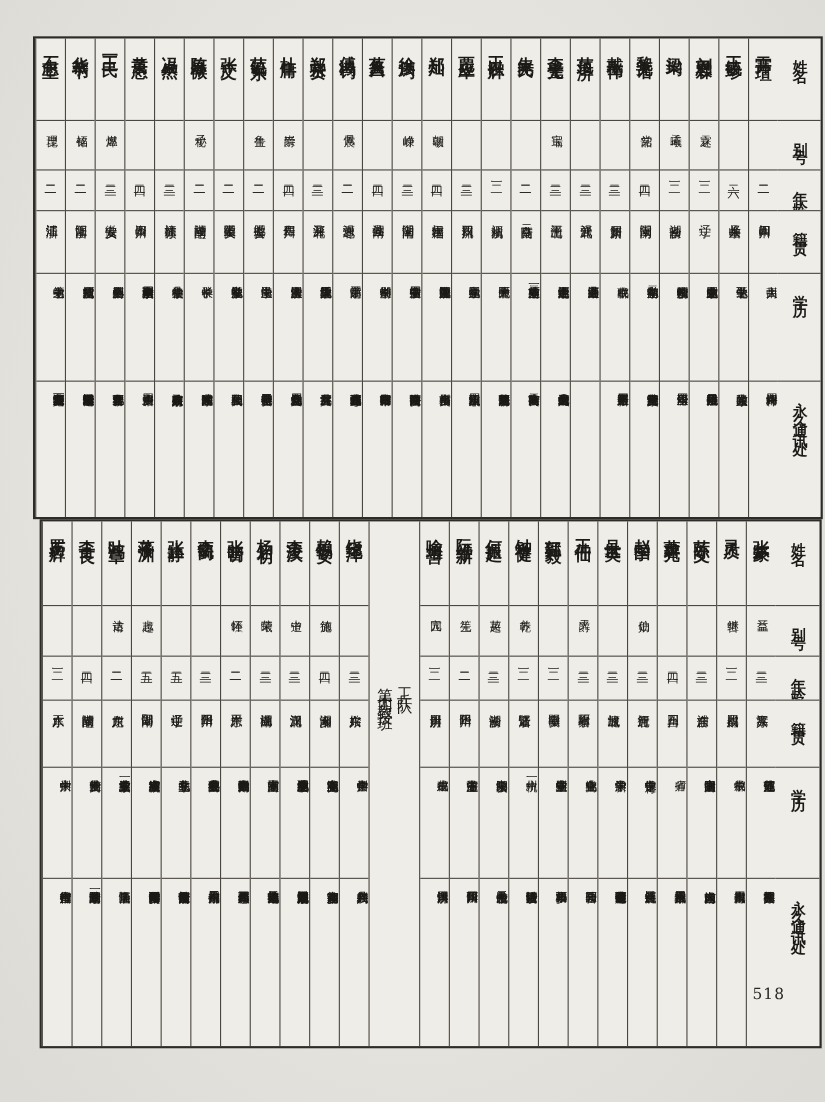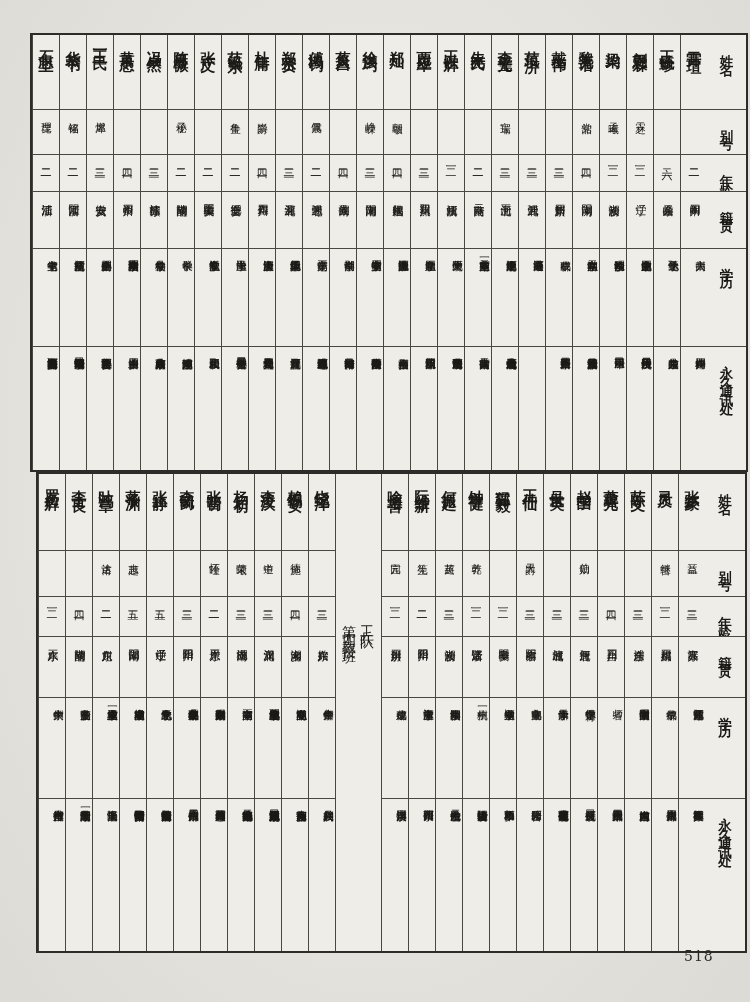--- a/index.html
+++ b/index.html
@@ -65,21 +65,21 @@
     font-size:13.5px;font-weight:700;letter-spacing:9px;
     padding-top:8px;
     display:flex;align-items:center;justify-content:flex-start;
   }
   .divider-text{
     writing-mode:vertical-rl;text-orientation:upright;
     font-size:14px;letter-spacing:5px;color:#1c1a17;
   }
   .divider-text .gap{display:block;height:14px;}
   #page-number{
-    position:absolute;left:684px;top:948px;
+    position:absolute;left:684px;top:896px;
     font-family:"DejaVu Serif",serif;
     font-size:14px;color:#2a2825;letter-spacing:1px;
   }
 </style>
 </head>
 <body>
 
 <div class="sheet">
 
   <div id="table-top" class="vtable t1">

